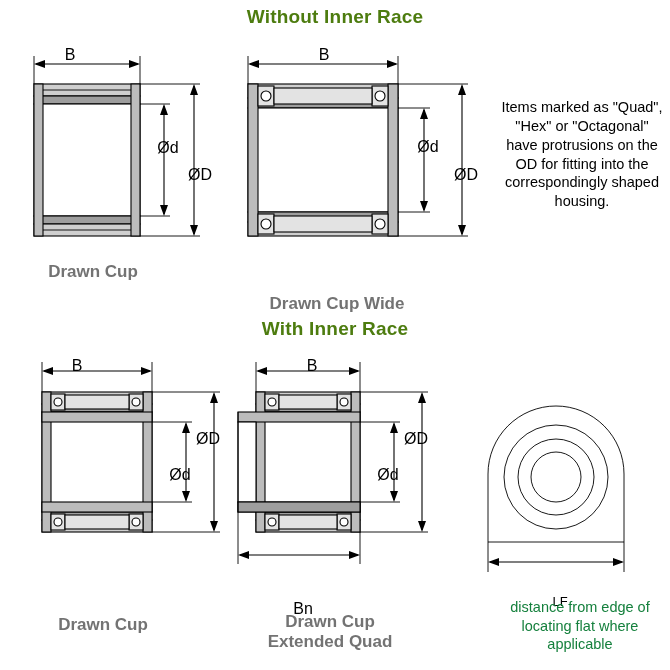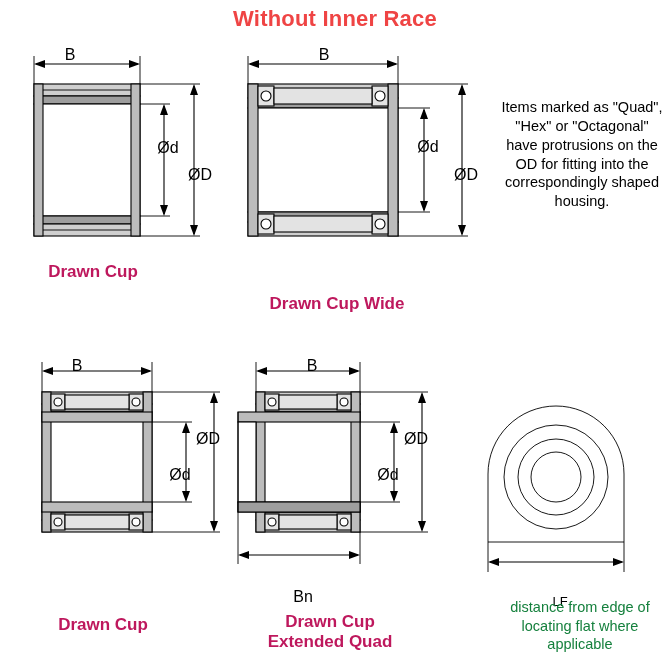--- a/index.html
+++ b/index.html
@@ -16,29 +16,29 @@
     overflow: hidden;
   }
   .canvas {
     position: relative;
     width: 670px;
     height: 670px;
   }
   .abs { position: absolute; }
 
   .section-title {
-    color: #ef4444;
-    font-size: 22px;
+    color: #4d7c0f;
+    font-size: 19px;
     font-weight: bold;
     text-align: center;
     width: 100%;
     letter-spacing: 0.2px;
   }
   .caption {
-    color: #be185d;
+    color: #737373;
     font-size: 17px;
     font-weight: bold;
     text-align: center;
     line-height: 1.12;
   }
   .note {
     color: #000;
     font-size: 14.5px;
     line-height: 1.30;
     text-align: center;
@@ -154,20 +154,21 @@
       <polygon points="228,194 224,183 232,183" fill="#000"></polygon>
     </svg>
   </div>
   <div class="abs dimlabel" style="left:304px; top:46px; width:40px;">B</div>
   <div class="abs dimlabel" style="left:406px; top:138px; width:44px;">Ød</div>
   <div class="abs dimlabel" style="left:444px; top:166px; width:44px;">ØD</div>
   <div class="abs caption" style="left:222px; top:262px; width:230px;margin-top:32px;">Drawn Cup Wide</div>
 
   <div class="abs note" style="left:498px; top:98px; width:168px;">Items marked as "Quad", "Hex" or "Octagonal" have protrusions on the OD for fitting into the correspondingly shaped housing.</div>
 
+  <div class="abs section-title" style="left:0; top:318px;">With Inner Race</div>
 
   <div class="abs" style="left:20px; top:352px;">
     <svg width="220" height="230" viewBox="0 0 220 230">
 
       <line class="thin" x1="22" y1="10" x2="22" y2="40"></line>
       <line class="thin" x1="132" y1="10" x2="132" y2="40"></line>
       <line class="ln" x1="24" y1="19" x2="130" y2="19"></line>
       <polygon points="22,19 33,15 33,23" fill="#000"></polygon>
       <polygon points="132,19 121,15 121,23" fill="#000"></polygon>
 
@@ -262,21 +263,21 @@
       <line class="thin" x1="10" y1="160" x2="10" y2="212"></line>
       <line class="thin" x1="132" y1="180" x2="132" y2="212"></line>
       <line class="ln" x1="12" y1="203" x2="130" y2="203"></line>
       <polygon points="10,203 21,199 21,207" fill="#000"></polygon>
       <polygon points="132,203 121,199 121,207" fill="#000"></polygon>
     </svg>
   </div>
   <div class="abs dimlabel" style="left:290px; top:357px; width:44px;">B</div>
   <div class="abs dimlabel" style="left:394px; top:430px; width:44px;">ØD</div>
   <div class="abs dimlabel" style="left:366px; top:466px; width:44px;">Ød</div>
-  <div class="abs dimlabel" style="left:280px; top:588px; width:46px;">Bn</div>
+  <div class="abs dimlabel" style="left:280px; top:600px; width:46px;">Bn</div>
   <div class="abs caption" style="left:222px; top:612px; width:216px;">Drawn Cup</div>
   <div class="abs caption" style="left:222px; top:632px; width:216px;">Extended Quad</div>
 
   <div class="abs" style="left:468px; top:382px;">
     <svg width="190" height="200" viewBox="0 0 190 200">
 
       <path class="thin" d="M 20 160 L 20 92 A 68 68 0 0 1 156 92 L 156 160 Z" fill="#ffffff"></path>
 
       <circle class="thin" cx="88" cy="95" r="52" fill="#ffffff"></circle>
       <circle class="thin" cx="88" cy="95" r="38" fill="#ffffff"></circle>

